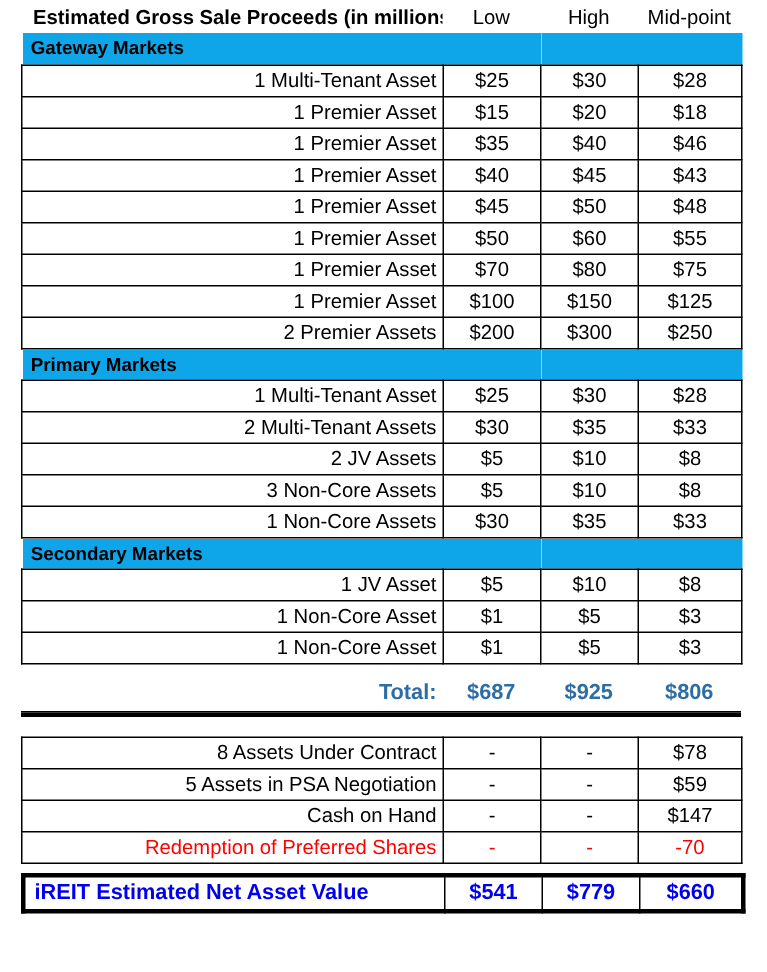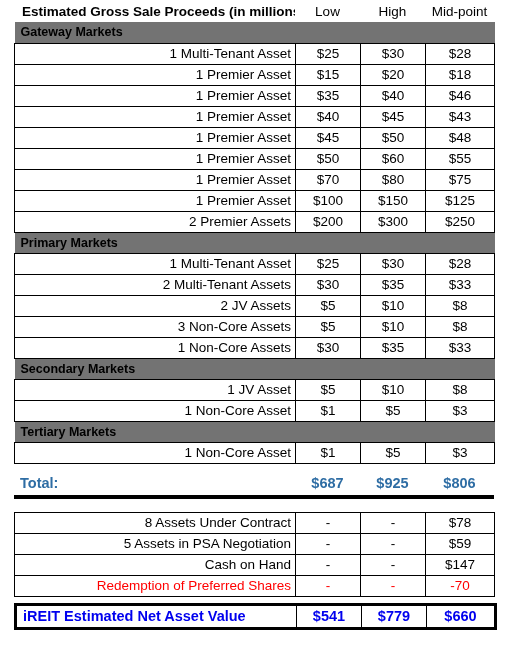--- a/index.html
+++ b/index.html
@@ -52,21 +52,21 @@
     padding-left: 8px !important;
   }
   .hdr-col {
     text-align: center;
     font-size: 14px;
     color: #000;
   }
 
   
   tr.section td {
-    background: #737373;
+    background: #0ea5e9;
     font-weight: bold;
     font-size: 12.5px;
     border: none;
   }
   tr.section td.sec-label { padding-left: 6px; }
 
   
   tr.data td {
     border: 1px solid #000000;
   }
@@ -93,21 +93,21 @@
   table.totalrow td {
     height: 23px;
     font-size: 14.5px;
     font-weight: bold;
     color: #2E6DA4;
     padding: 0 4px;
     box-sizing: border-box;
     border: none;
     white-space: nowrap;
   }
-  table.totalrow td.lbl { text-align: left; padding-left: 6px; }
+  table.totalrow td.lbl { text-align: right; padding-left: 6px; }
   table.totalrow td.num { text-align: center; }
 
   .dbl-rule {
     margin-left: 14px;
     width: 480px;
     height: 4px;
     border-top: 1px solid #000;
     border-bottom: 3px solid #000;
     box-sizing: border-box;
   }
@@ -271,26 +271,20 @@
           <td class="num">$5</td>
           <td class="num">$10</td>
           <td class="num">$8</td>
         </tr>
         <tr class="data">
           <td class="lbl">1 Non-Core Asset</td>
           <td class="num">$1</td>
           <td class="num">$5</td>
           <td class="num">$3</td>
         </tr>
-        <tr class="section">
-          <td class="sec-label">Tertiary Markets</td>
-          <td></td>
-          <td></td>
-          <td></td>
-        </tr>
         <tr class="data">
           <td class="lbl">1 Non-Core Asset</td>
           <td class="num">$1</td>
           <td class="num">$5</td>
           <td class="num">$3</td>
         </tr>
       </tbody>
   </table>
 
   <div class="spacer-8"></div>

